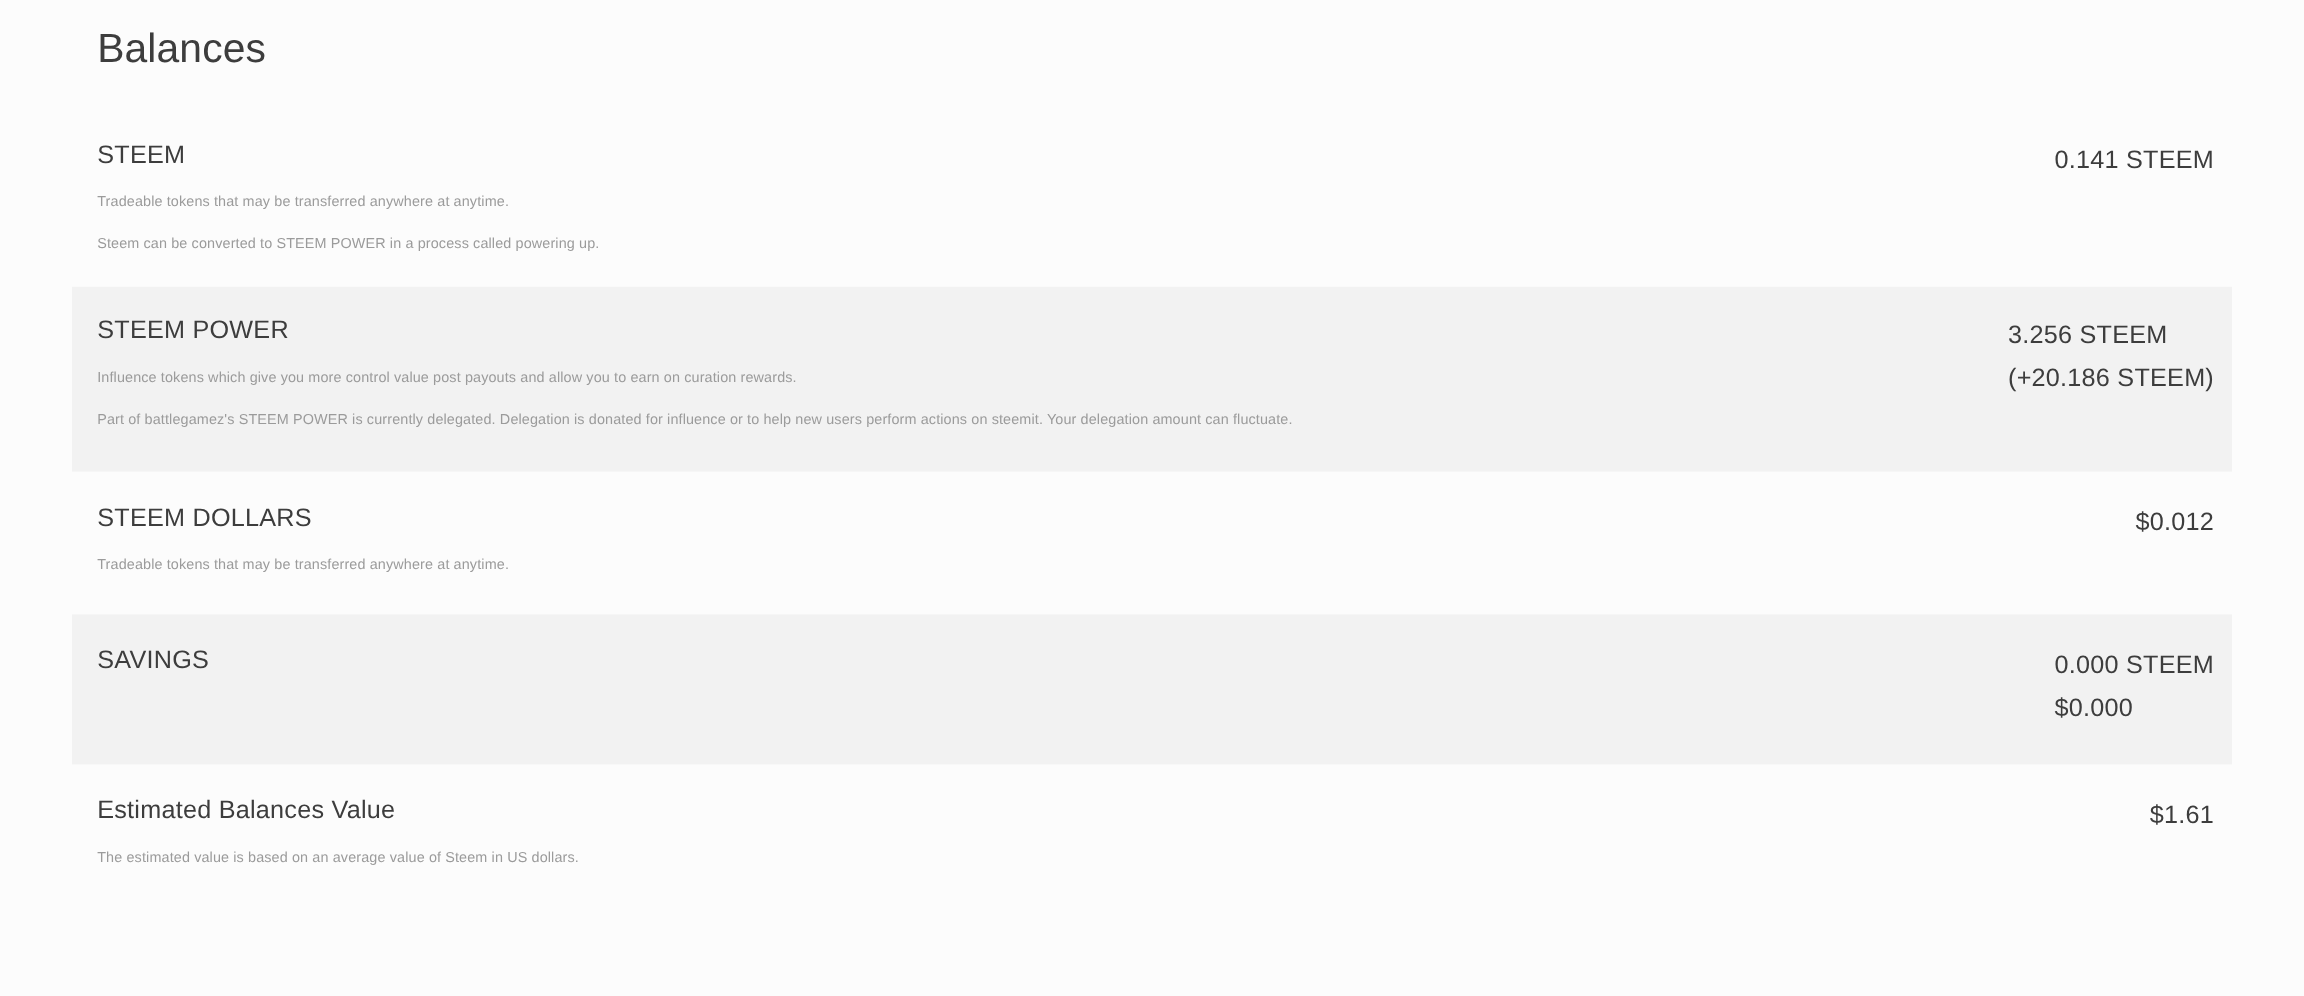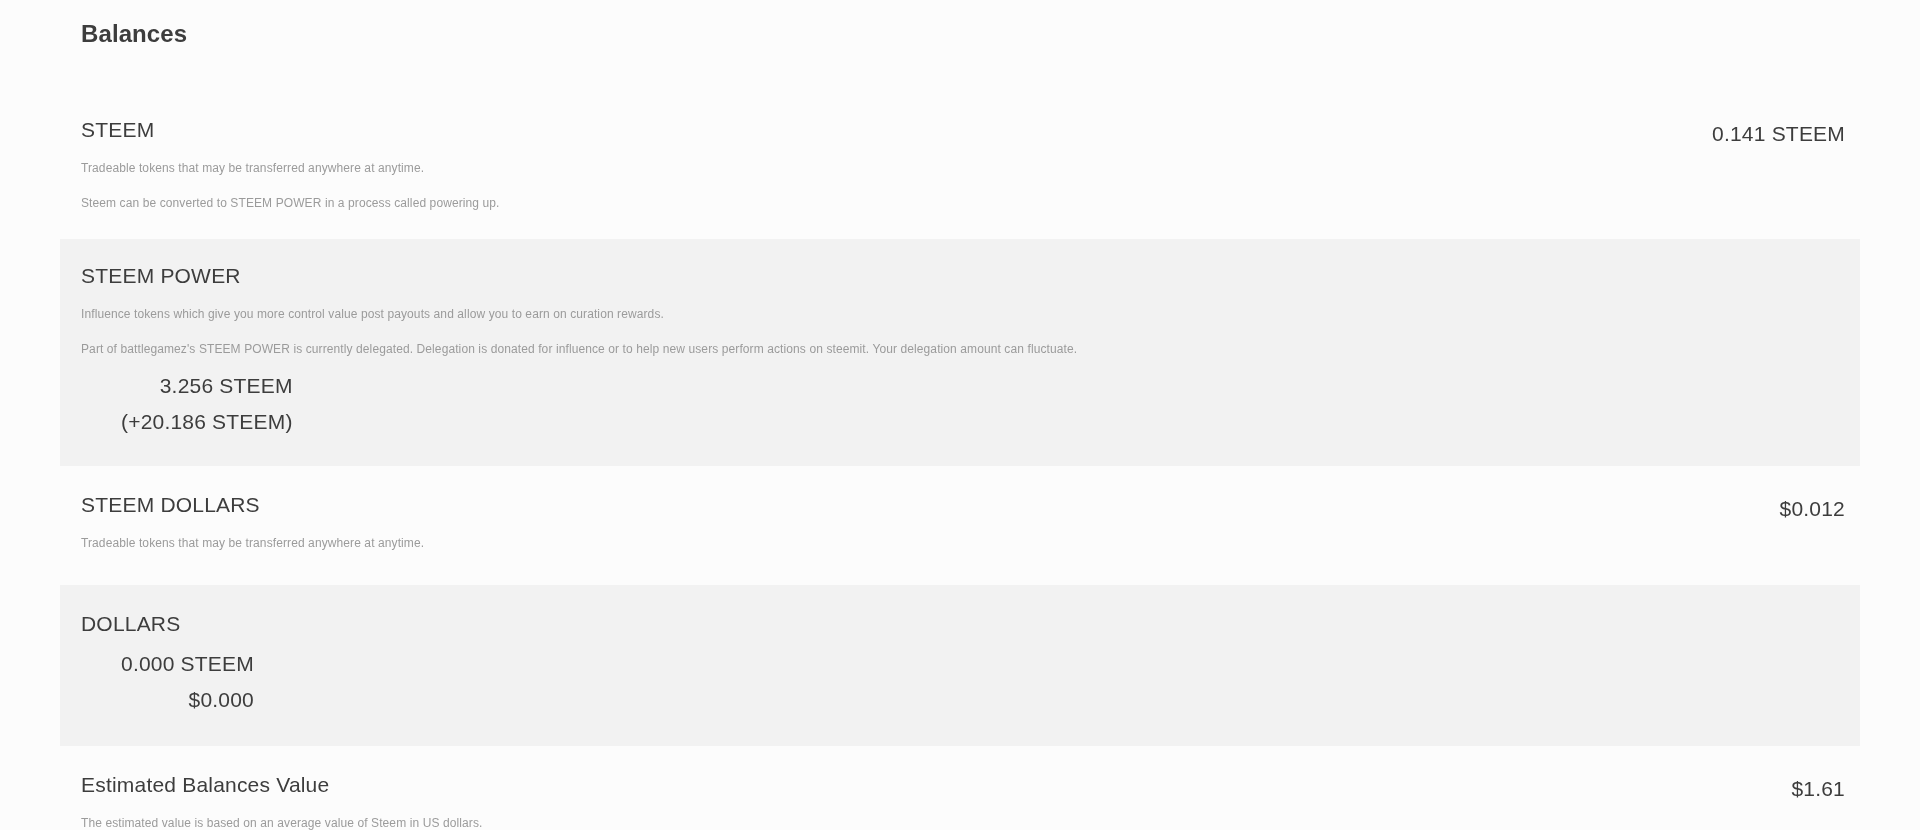--- a/index.html
+++ b/index.html
@@ -19,22 +19,22 @@
     width: 1920px;
     height: 830px;
     background: #fcfcfc;
     box-sizing: border-box;
   }
 
   .page-title {
     position: absolute;
     left: 81px;
     top: -4px;
-    font-size: 24px;
-    font-weight: 700;
+    font-size: 34px;
+    font-weight: 400;
     color: #3d3d3d;
     letter-spacing: 0.1px;
     line-height: 44px;
     white-space: nowrap;
     text-align: center;
   }
 
   .balances-list {
     position: absolute;
     left: 0;
@@ -49,31 +49,29 @@
     display: flex;
     align-items: flex-start;
     justify-content: space-between;
   }
 
   .balance-row.shaded {
     background: #f2f2f2;
     margin: 0 60px;
     padding-left: 21px;
     padding-right: 15px;
-    flex-direction: column;
   }
 
   .row-left {
     flex: 1 1 auto;
     min-width: 0;
   }
 
   .row-right {
     flex: 0 0 auto;
-    text-align: right;
     padding-left: 40px;
     padding-top: 1px;
   }
 
   .row-title {
     font-size: 21px;
     font-weight: 400;
     color: #3d3d3d;
     line-height: 30px;
     letter-spacing: 0.2px;
@@ -139,21 +137,21 @@
         <div class="row-title">STEEM DOLLARS</div>
         <div class="row-desc">Tradeable tokens that may be transferred anywhere at anytime.</div>
       </div>
       <div class="row-right">
         <div class="row-value">$0.012</div>
       </div>
     </div>
 
     <div class="balance-row shaded" style="padding-top:24px;padding-bottom:28px;">
       <div class="row-left">
-        <div class="row-title">DOLLARS</div>
+        <div class="row-title">SAVINGS</div>
       </div>
       <div class="row-right">
         <div class="row-value">0.000 STEEM</div>
         <div class="row-value secondary">$0.000</div>
       </div>
     </div>
 
     <div class="balance-row" style="padding-top:24px;padding-bottom:24px;">
       <div class="row-left">
         <div class="row-title">Estimated Balances Value</div>

